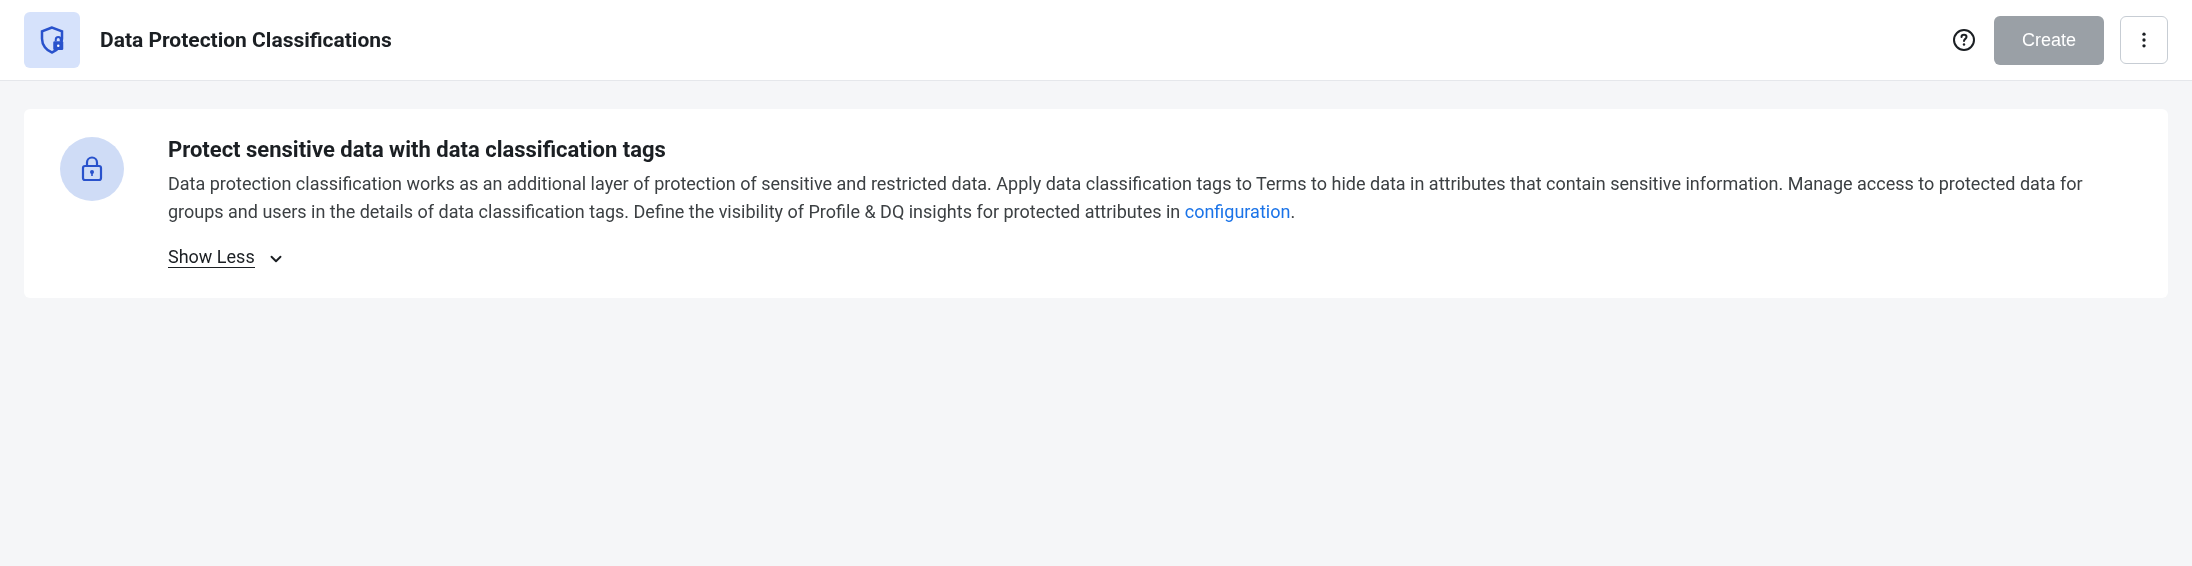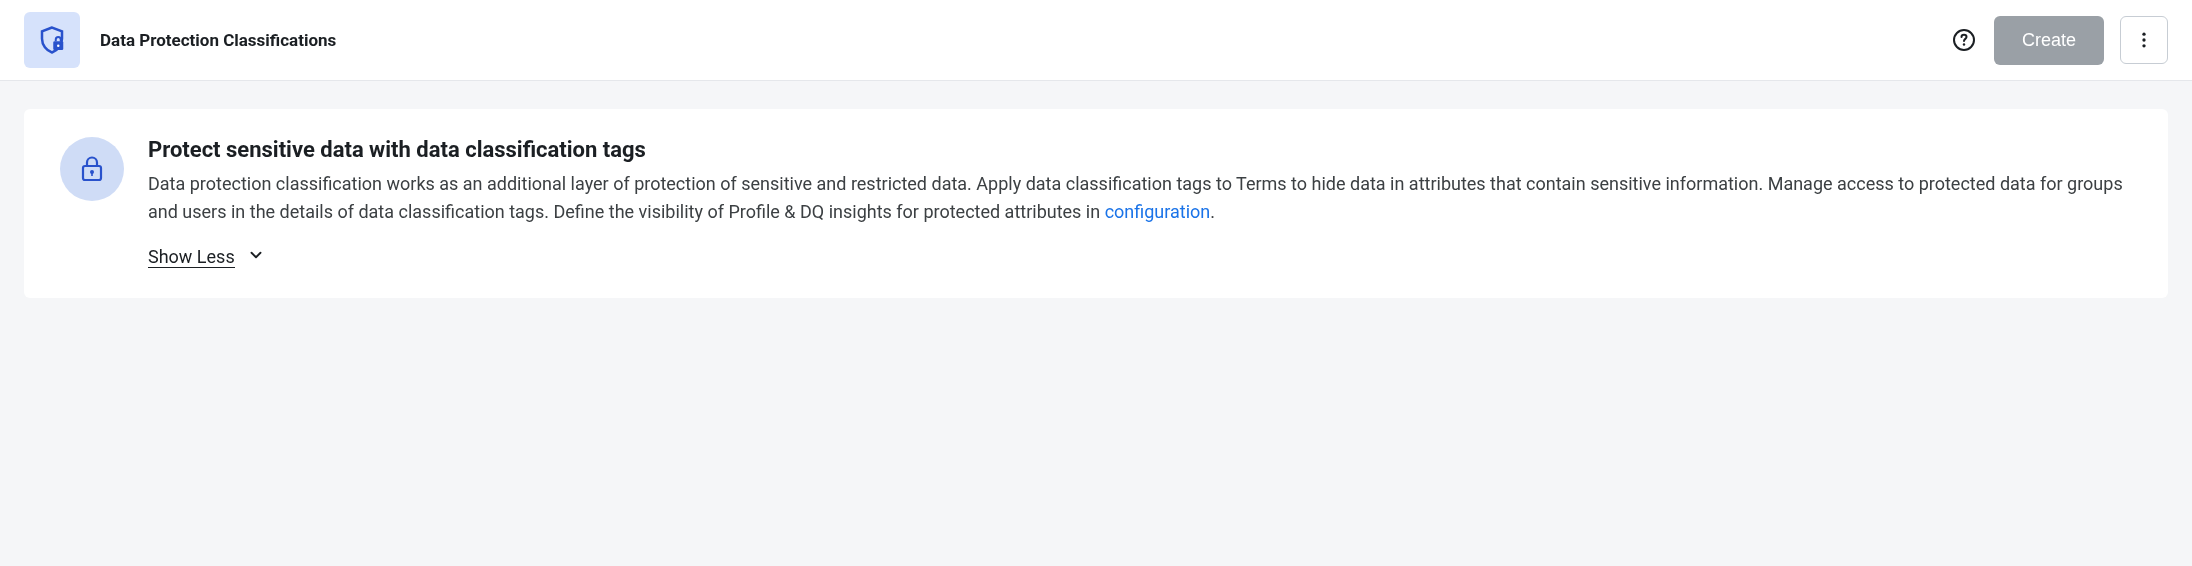--- a/index.html
+++ b/index.html
@@ -28,21 +28,21 @@
     .page-icon-box {
       width: 56px;
       height: 56px;
       background: #d6e2fb;
       border-radius: 6px;
       display: flex;
       align-items: center;
       justify-content: center;
     }
     .page-title {
-      font-size: 17px;
+      font-size: 21px;
       font-weight: 700;
       color: #1b1f23;
     }
     .header-right {
       display: flex;
       align-items: center;
       gap: 16px;
     }
     .help-icon-wrap {
       width: 28px;
@@ -74,21 +74,21 @@
       cursor: pointer;
     }
     .content-area {
       padding: 28px 24px;
     }
     .info-card {
       background: #ffffff;
       border-radius: 6px;
       padding: 28px 36px 30px 36px;
       display: flex;
-      gap: 24px;
+      gap: 44px;
       align-items: flex-start;
     }
     .info-icon-circle {
       width: 64px;
       height: 64px;
       border-radius: 50%;
       background: #cfdcf6;
       display: flex;
       align-items: center;
       justify-content: center;
@@ -107,21 +107,21 @@
       font-size: 18px;
       line-height: 1.55;
       color: #3c4043;
     }
     .config-link {
       color: #1a73e8;
       cursor: pointer;
     }
     .show-less-row {
       display: flex;
-      align-items: flex-start;
+      align-items: flex-end;
       gap: 12px;
       margin-top: 20px;
       cursor: pointer;
     }
     .show-less-text {
       font-size: 18px;
       color: #1b1f23;
       border-bottom: 1px solid #1b1f23;
     }
   </style>

